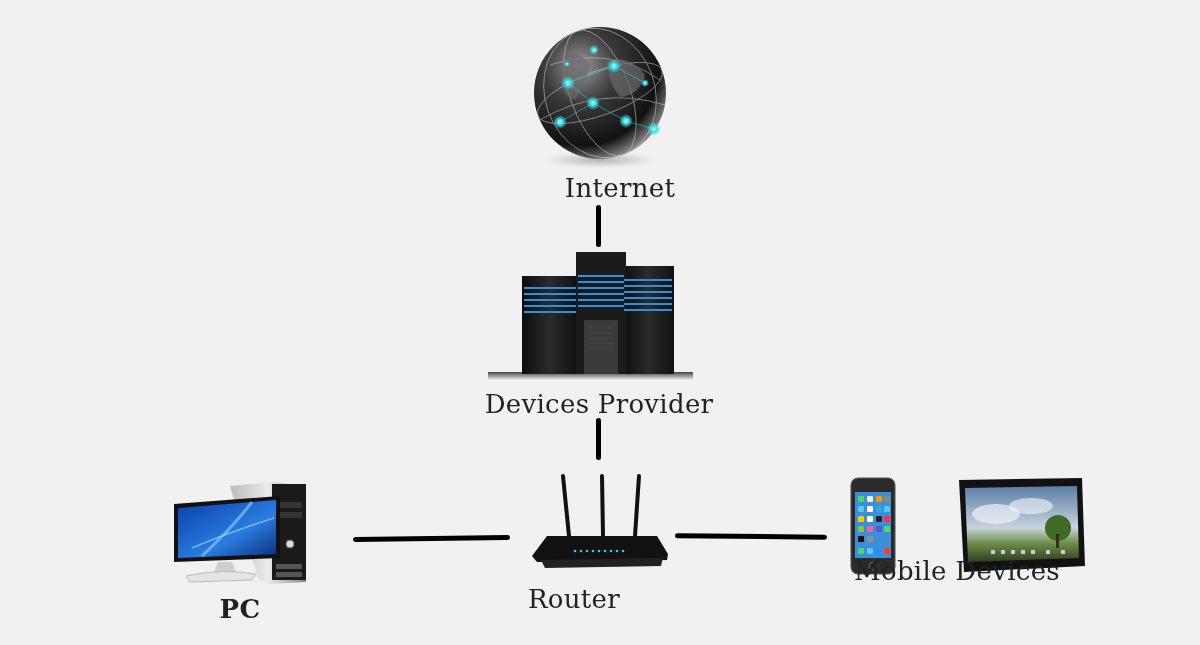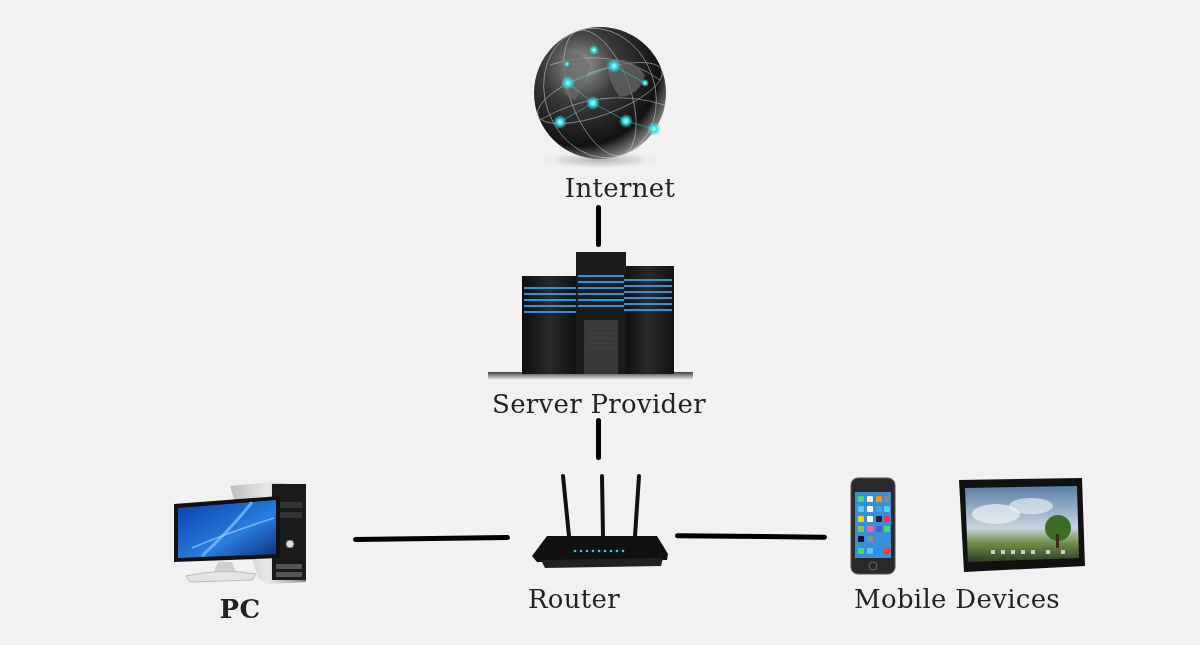--- a/index.html
+++ b/index.html
@@ -110,21 +110,21 @@
     </g>
     <g stroke="#444" stroke-width="1">
       <line x1="100" y1="80" x2="126" y2="80"></line>
         <line x1="100" y1="85" x2="126" y2="85"></line>
       <line x1="100" y1="90" x2="126" y2="90"></line>
         <line x1="100" y1="95" x2="126" y2="95"></line>
       <line x1="100" y1="100" x2="126" y2="100"></line>
     </g>
   </svg>
 </div>
-<div class="label" style="left:599px;top:389px;">Server Provider</div>
+<div class="label" style="left:599px;top:389px;">Devices Provider</div>
 
 <div class="abs" style="left:527px;top:472px;width:145px;height:100px;">
   <svg width="145" height="100" viewBox="0 0 145 100">
     <g stroke="#111" stroke-width="4" stroke-linecap="round">
       <line x1="36" y1="4" x2="42" y2="64"></line>
       <line x1="75" y1="4" x2="76" y2="64"></line>
       <line x1="112" y1="4" x2="108" y2="64"></line>
     </g>
     <path d="M20 64 L130 64 L141 82 L140 88 L10 90 L5 84 Z" fill="#111"></path>
     <path d="M14 88 L136 86 L134 94 L18 96 Z" fill="#222"></path>
@@ -226,13 +226,13 @@
       <rect x="35" y="74" width="4" height="4"></rect>
         <rect x="45" y="74" width="4" height="4"></rect>
       <rect x="55" y="74" width="4" height="4"></rect>
         <rect x="65" y="74" width="4" height="4"></rect>
       <rect x="75" y="74" width="4" height="4"></rect>
         <rect x="90" y="74" width="4" height="4"></rect>
       <rect x="105" y="74" width="4" height="4"></rect>
     </g>
   </svg>
 </div>
-<div class="label" style="left:957px;top:584px;">Mobile Devices</div>
+<div class="label" style="left:957px;top:556px;">Mobile Devices</div>
 
 </body></html>

